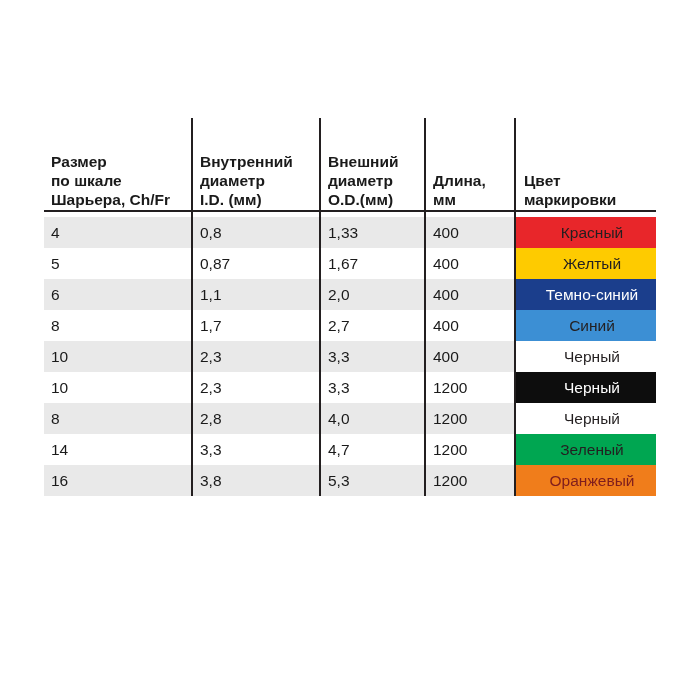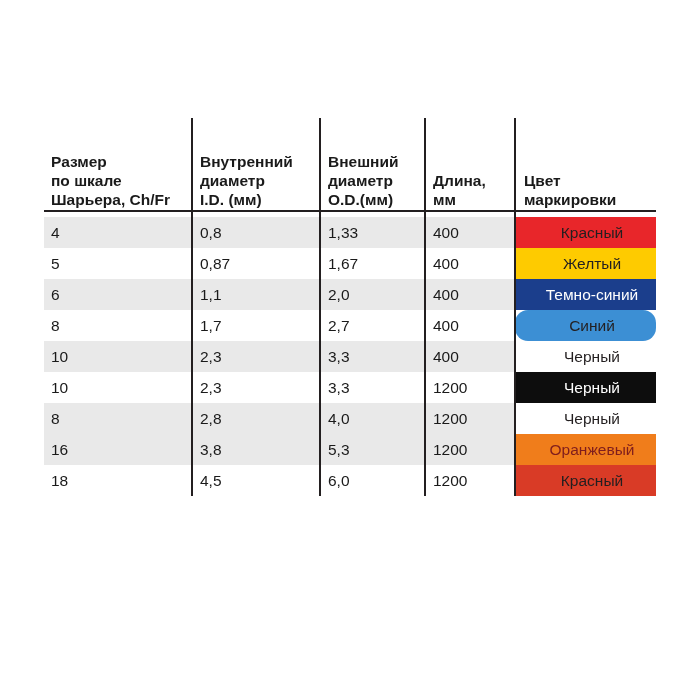--- a/index.html
+++ b/index.html
@@ -137,21 +137,21 @@
             <td>1,1</td>
             <td>2,0</td>
             <td>400</td>
             <td class="last colorcell" style="background: rgb(27, 62, 140); color: rgb(255, 255, 255);">Темно-синий</td>
           </tr>
           <tr class="even">
             <td>8</td>
             <td>1,7</td>
             <td>2,7</td>
             <td>400</td>
-            <td class="last colorcell" style="background: rgb(60, 143, 212); color: rgb(35, 31, 32); border-radius: 13px;">Синий</td>
+            <td class="last colorcell" style="background: rgb(60, 143, 212); color: rgb(35, 31, 32);">Синий</td>
           </tr>
           <tr class="odd">
             <td>10</td>
             <td>2,3</td>
             <td>3,3</td>
             <td>400</td>
             <td class="last colorcell" style="background: rgb(255, 255, 255); color: rgb(35, 31, 32);">Черный</td>
           </tr>
           <tr class="even">
             <td>10</td>
@@ -160,31 +160,31 @@
             <td>1200</td>
             <td class="last colorcell" style="background: rgb(13, 13, 13); color: rgb(255, 255, 255);">Черный</td>
           </tr>
           <tr class="odd">
             <td>8</td>
             <td>2,8</td>
             <td>4,0</td>
             <td>1200</td>
             <td class="last colorcell" style="background: rgb(255, 255, 255); color: rgb(35, 31, 32);">Черный</td>
           </tr>
+          <tr class="even">
+            <td>14</td>
+            <td>3,3</td>
+            <td>4,7</td>
+            <td>1200</td>
+            <td class="last colorcell" style="background: rgb(0, 166, 81); color: rgb(35, 31, 32);">Зеленый</td>
+          </tr>
           <tr class="odd">
             <td>16</td>
             <td>3,8</td>
             <td>5,3</td>
             <td>1200</td>
             <td class="last colorcell" style="background: rgb(240, 125, 27); color: #7f1d1d;">Оранжевый</td>
-          </tr>
-          <tr class="even">
-            <td>18</td>
-            <td>4,5</td>
-            <td>6,0</td>
-            <td>1200</td>
-            <td class="last colorcell" style="background: rgb(217, 59, 38); color: rgb(35, 31, 32);">Красный</td>
           </tr>
         </tbody>
     </table>
   </div>
   <div class="hdr-sep"></div>
 </div>
 
 </body></html>

